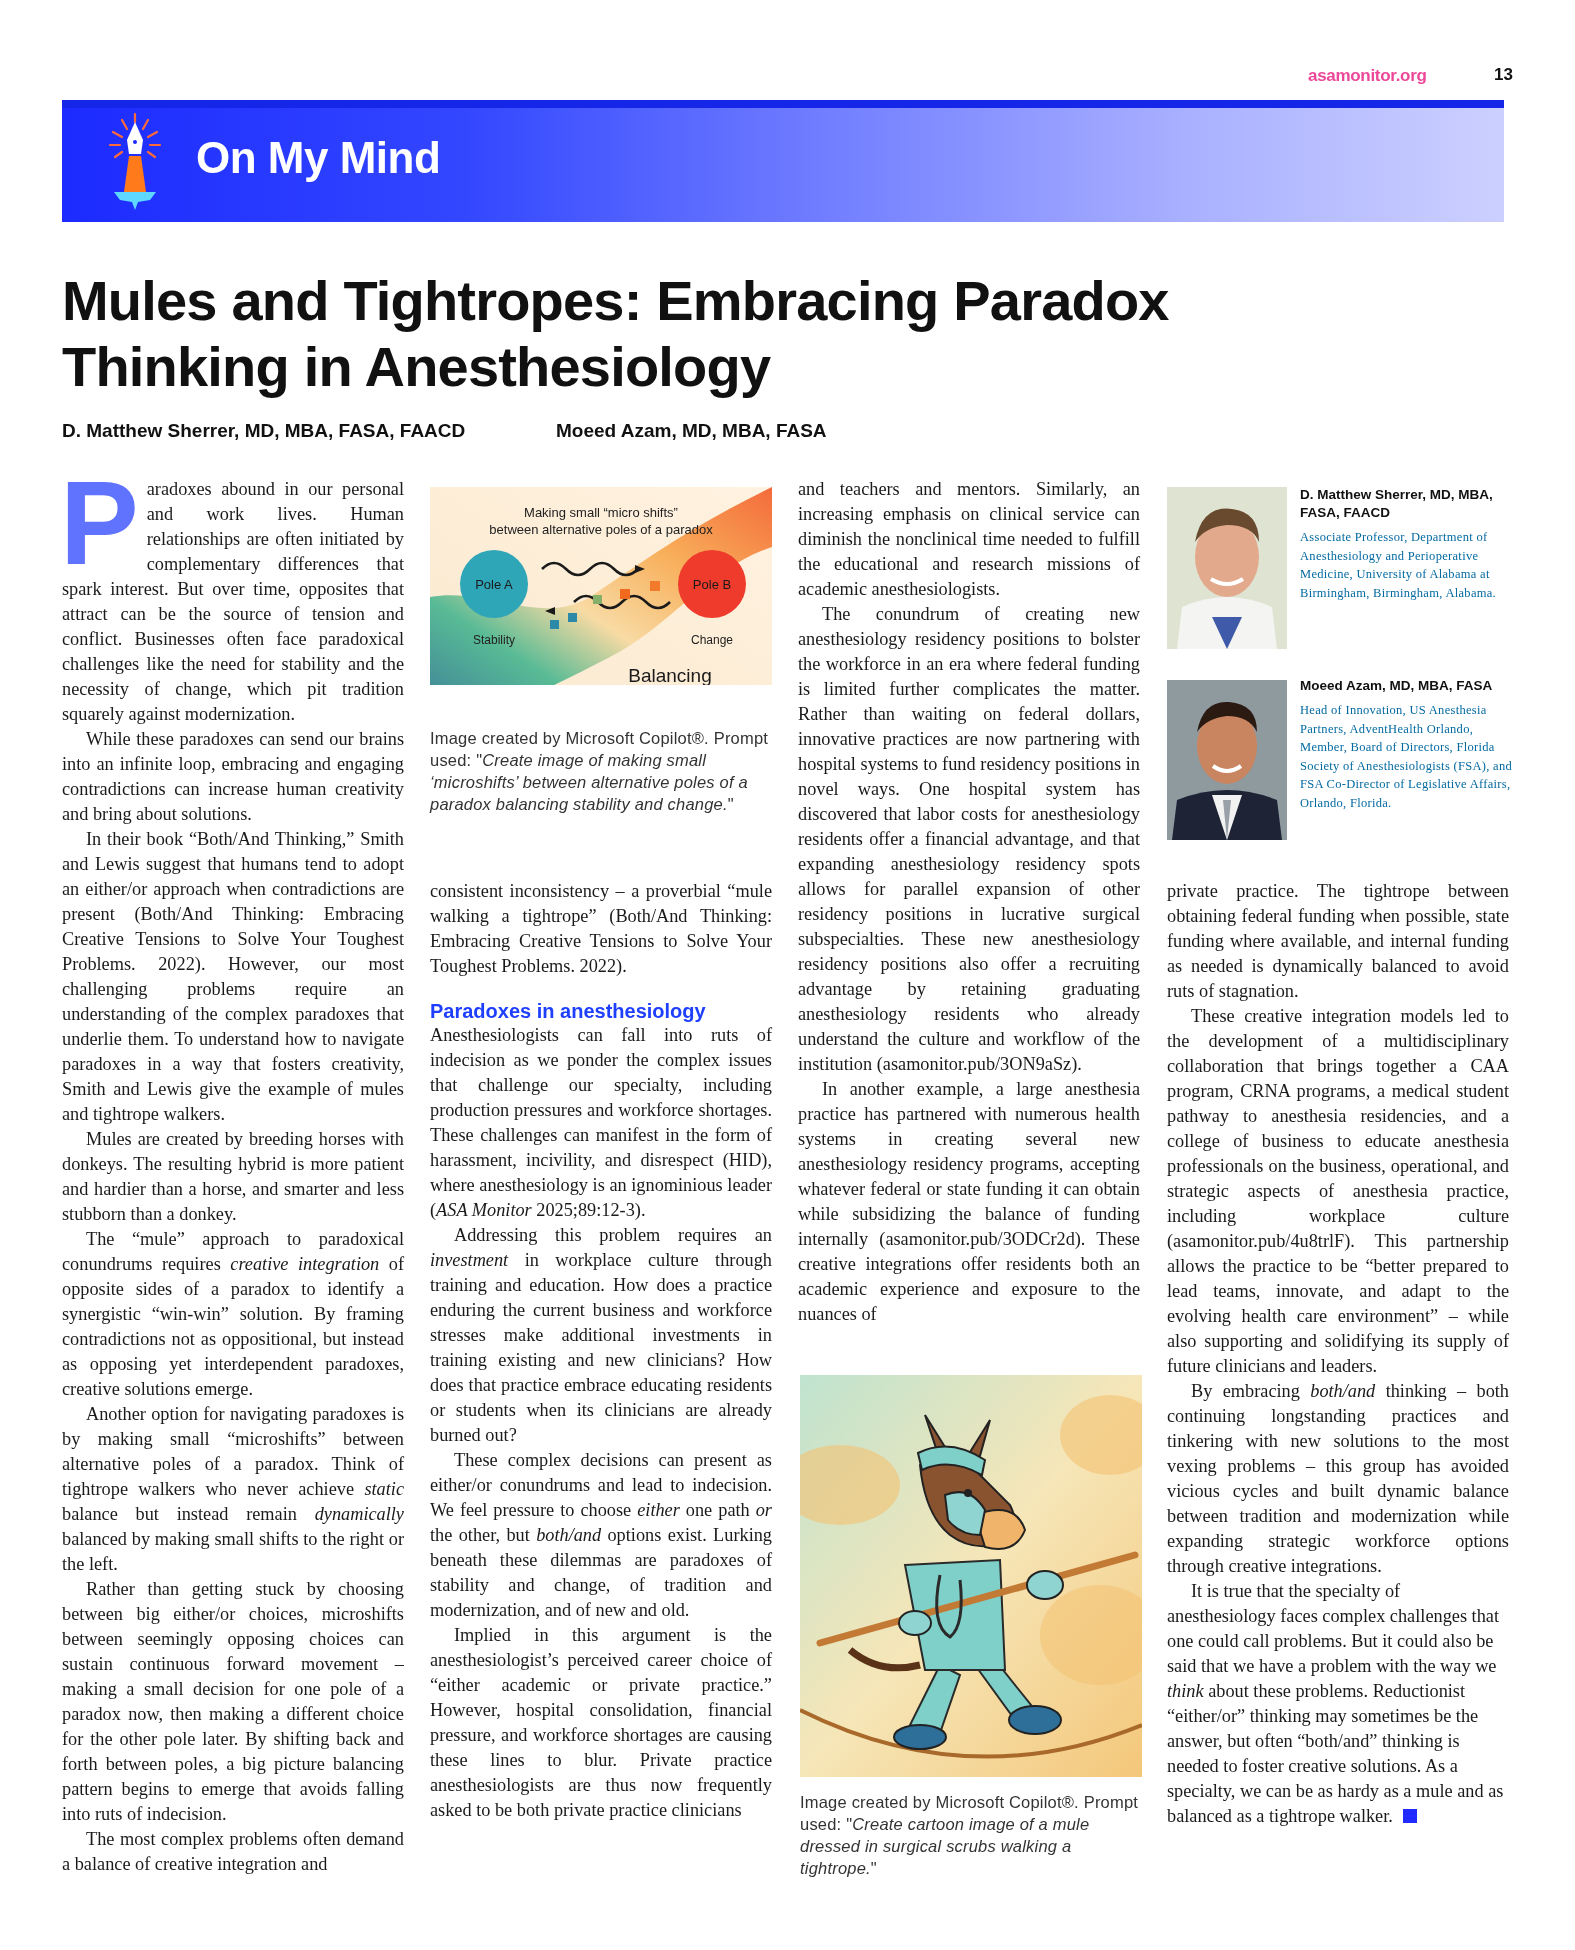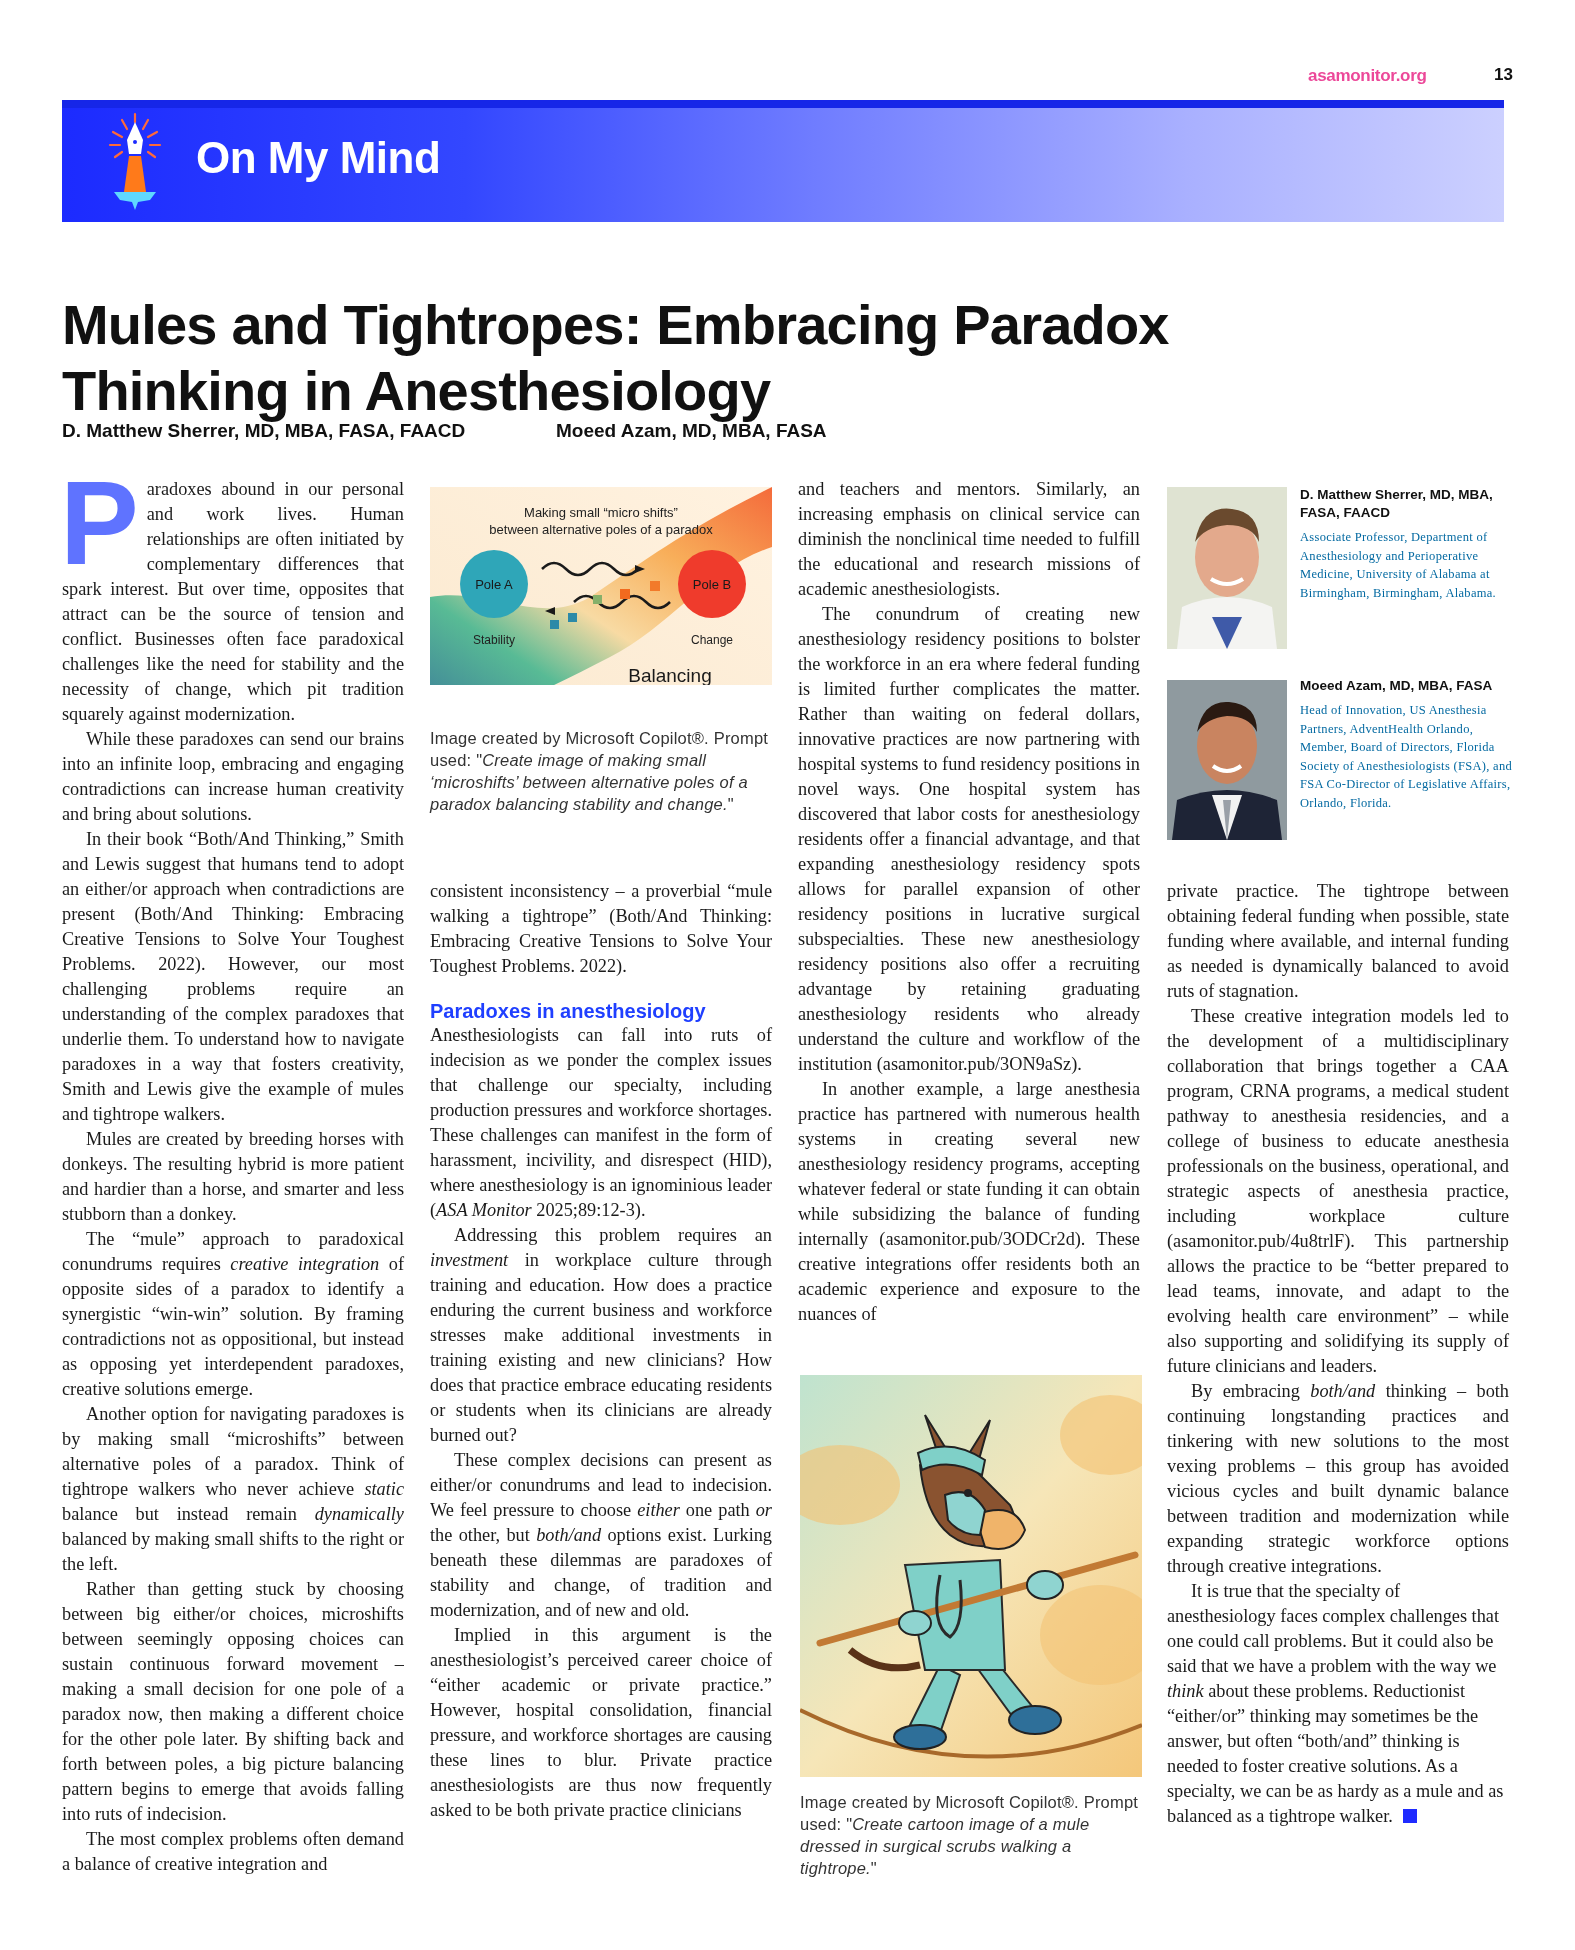--- a/index.html
+++ b/index.html
@@ -7,21 +7,21 @@
   .abs { position:absolute; }
   
   .folio-site { left:1308px; top:66px; font-family:"Liberation Sans", sans-serif; font-weight:bold; font-size:17px; color:#ec4899; letter-spacing:-0.3px; }
   .folio-num { left:1494px; top:65px; font-family:"Liberation Sans", sans-serif; font-weight:bold; font-size:17px; color:#111; }
   
   .banner { left:62px; top:100px; width:1442px; height:122px; background:linear-gradient(90deg,#1c2bff 0%,#3347ff 28%,#6f7cff 52%,#a9b0ff 78%,#ccd0ff 100%); }
   .banner-topline { left:62px; top:100px; width:1442px; height:8px; background:#1626e8; }
   .banner-title { left:196px; top:133px; font-family:"Liberation Sans", sans-serif; font-weight:bold; font-size:44px; color:#ffffff; letter-spacing:-0.5px; }
   .banner-icon { left:100px; top:112px; width:70px; height:100px; }
   
-  .headline { left:62px; top:268px; width:1400px; font-family:"Liberation Sans", sans-serif; font-weight:bold; font-size:56px; line-height:66px; color:#111; letter-spacing:-0.8px;margin-top:24px; }
+  .headline { left:62px; top:268px; width:1400px; font-family:"Liberation Sans", sans-serif; font-weight:bold; font-size:56px; line-height:66px; color:#111; letter-spacing:-0.8px; }
   .byline { top:420px; font-family:"Liberation Sans", sans-serif; font-weight:bold; font-size:19px; color:#111; }
   
   .col { font-size:18.3px; line-height:25px; text-align:justify; hyphens:auto; }
   .col p { margin:0; text-indent:24px; }
   .col p.noindent { text-indent:0; }
   .dropcap { float:left; font-family:"Liberation Sans", sans-serif; font-weight:bold; font-size:118px; line-height:88px; color:#5f73ff; margin:2px 8px 0 -2px; height:92px; }
   .subhead { font-family:"Liberation Sans", sans-serif; font-weight:bold; font-size:20px; color:#1f3fff; margin:20px 0 0 0; line-height:24px; }
   .caption { font-family:"Liberation Sans", sans-serif; font-size:16.5px; line-height:22px; color:#333; letter-spacing:0.2px; }
   .caption i { font-style:italic; }
   .bio-name { font-family:"Liberation Sans", sans-serif; font-weight:bold; font-size:13.5px; line-height:18px; color:#111; }

